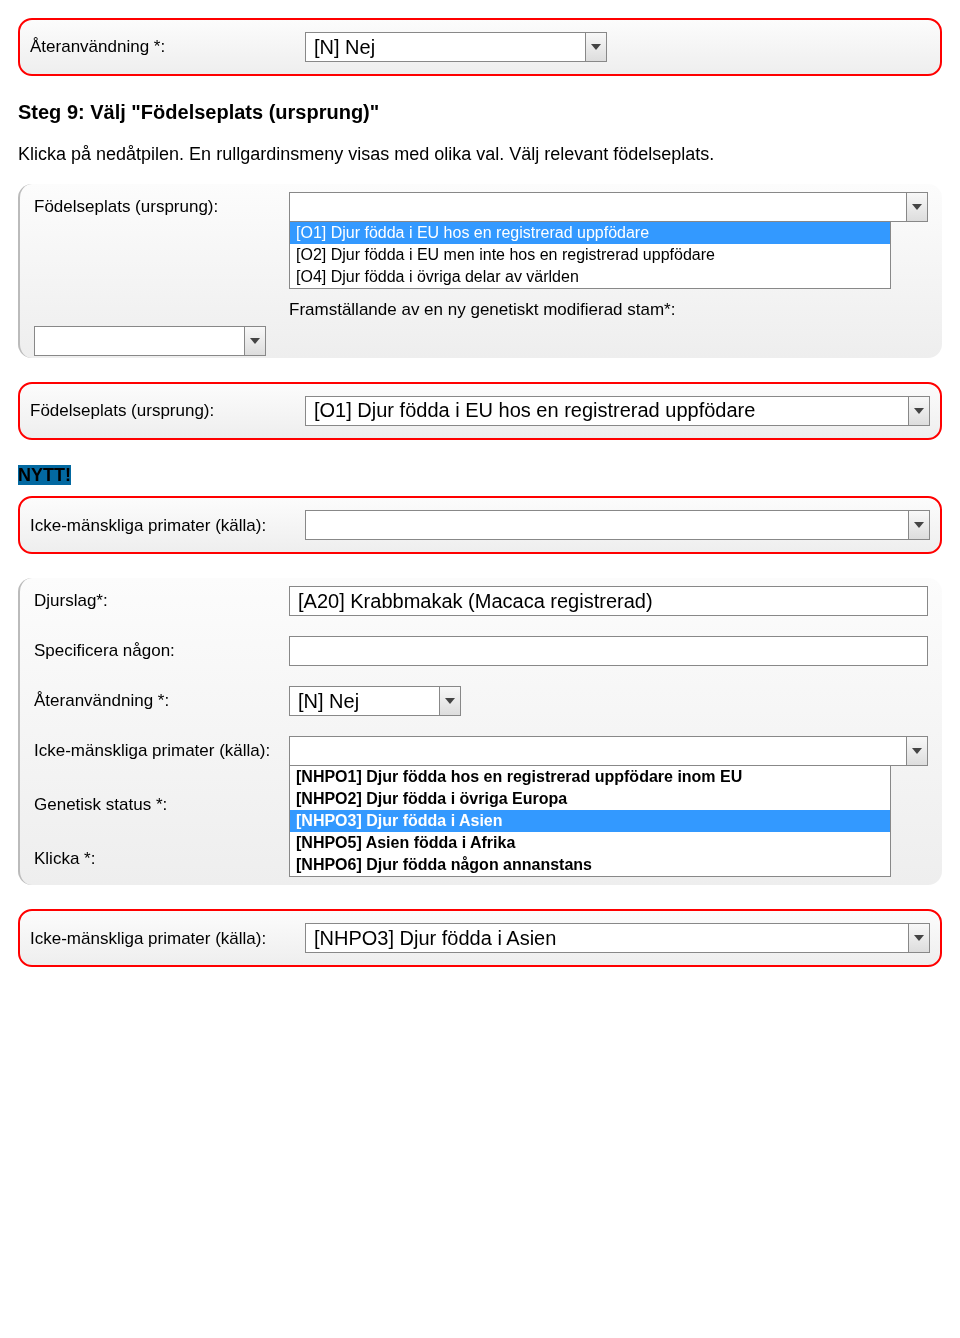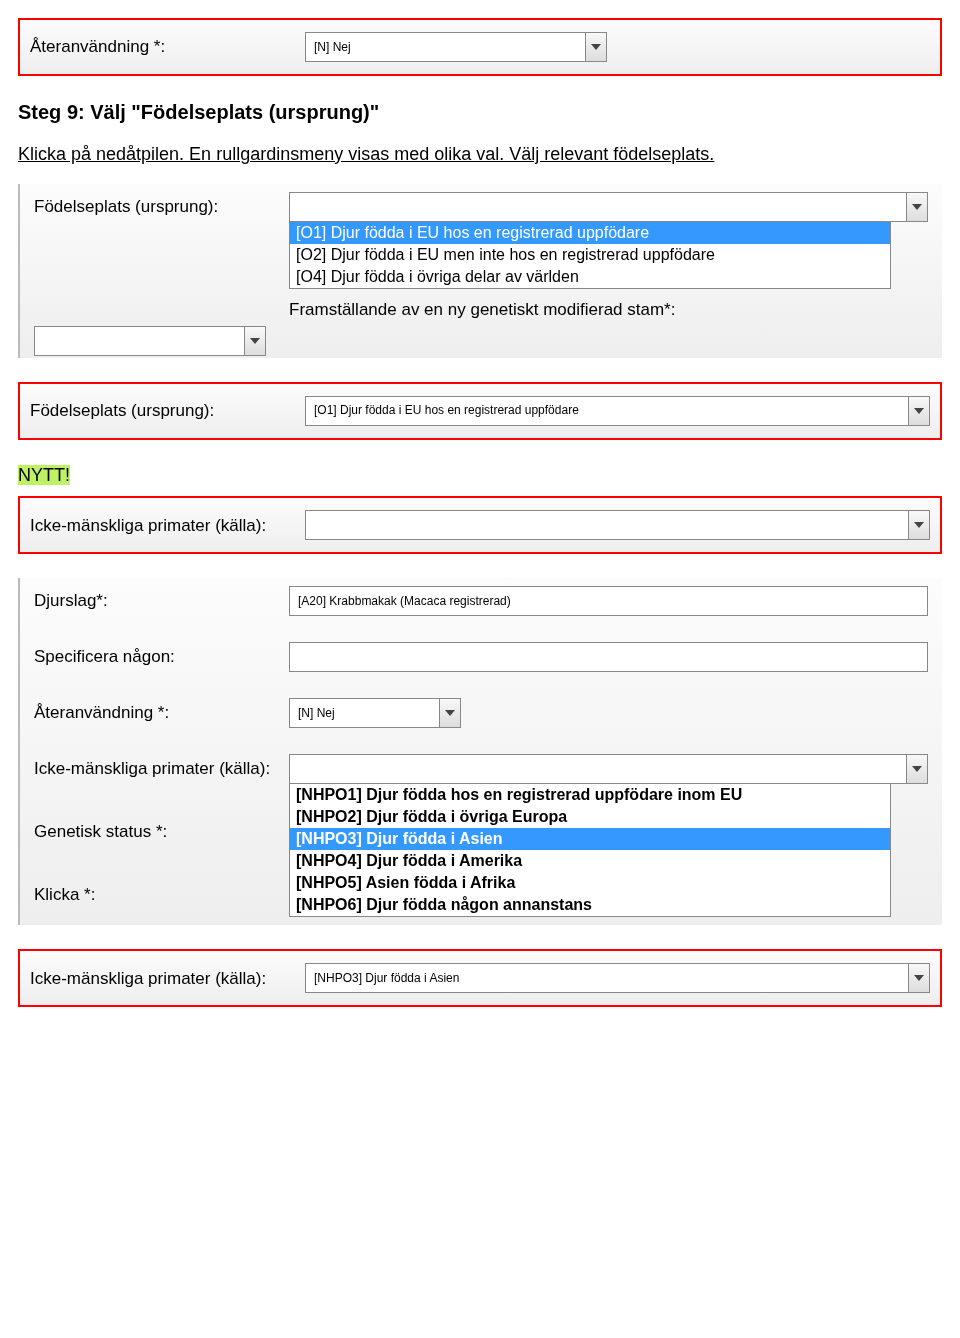--- a/index.html
+++ b/index.html
@@ -9,20 +9,21 @@
     background: #fff;
     margin: 18px;
     line-height: 1.25;
   }
   .ui-block {
     border-left: 2px solid #bbb;
     background: linear-gradient(to bottom, #fcfcfc, #eeeeee);
     padding: 8px 14px;
     margin: 0 0 24px 0;
     font-size: 17px;
+    border-radius: 14px;
   }
   .red-outline {
     border: 2px solid #ff0000;
     padding: 6px 10px;
   }
   .row {
     display: flex;
     align-items: center;
     gap: 20px;
     margin: 6px 0;
@@ -37,21 +38,21 @@
     align-items: center;
     background: #fff;
     border: 1px solid #888;
     height: 28px;
     min-width: 300px;
     position: relative;
   }
   .combo .val {
     flex: 1;
     padding: 0 8px;
-    font-size: 12px;
+    font-size: 20px;
     white-space: nowrap;
     overflow: hidden;
   }
   .combo .dd-btn {
     width: 20px;
     height: 100%;
     background: linear-gradient(to bottom, #f8f8f8, #ddd);
     border-left: 1px solid #888;
     display: flex;
     align-items: center;
@@ -86,24 +87,24 @@
   }
 
   h2.step {
     font-size: 20px;
     font-weight: bold;
     margin: 4px 0 18px 0;
   }
   p.body {
     font-size: 18px;
     margin: 0 0 18px 0;
-    text-decoration: underline;
   }
   .highlight {
-    background: #bef264;
+    background: #0369a1;
+    font-weight: bold;
   }
   .note {
     font-size: 18px;
     color: #1a50c0;
     margin: 0 0 10px 0;
   }
 
   .form-grid {
     display: grid;
     grid-template-columns: 255px 1fr;
@@ -204,21 +205,21 @@
       <div class="dd-btn">
         <svg viewBox="0 0 10 6">
             <polygon points="0,0 10,0 5,6" fill="#444"></polygon>
           </svg>
       </div>
     </div>
   </div>
 </div>
 
 <div class="ui-block" style="font-size:16px;">
-  <div class="form-grid" style="row-gap:26px;">
+  <div class="form-grid" style="row-gap:20px;">
     <div class="lblcell">Djurslag*:</div>
     <div class="ctrlcell">
       <div class="combo wide">
         <div class="val">[A20] Krabbmakak (Macaca registrerad)</div>
       </div>
     </div>
 
     <div class="lblcell">Specificera någon:</div>
     <div class="ctrlcell">
       <div class="txtinput"></div>
@@ -243,21 +244,20 @@
         <div class="dd-btn">
           <svg viewBox="0 0 10 6">
               <polygon points="0,0 10,0 5,6" fill="#444"></polygon>
             </svg>
         </div>
       </div>
       <div class="dropdown-open" style="border-top:none;">
         <div class="opt">[NHPO1] Djur födda hos en registrerad uppfödare inom EU</div>
         <div class="opt">[NHPO2] Djur födda i övriga Europa</div>
         <div class="opt sel">[NHPO3] Djur födda i Asien</div>
-        <div class="opt">[NHPO4] Djur födda i Amerika</div>
         <div class="opt">[NHPO5] Asien födda i Afrika</div>
         <div class="opt">[NHPO6] Djur födda någon annanstans</div>
       </div>
     </div>
 
     <div class="lblcell">Genetisk status *:</div>
 
     <div class="lblcell">Klicka *:</div>
   </div>
 </div>

